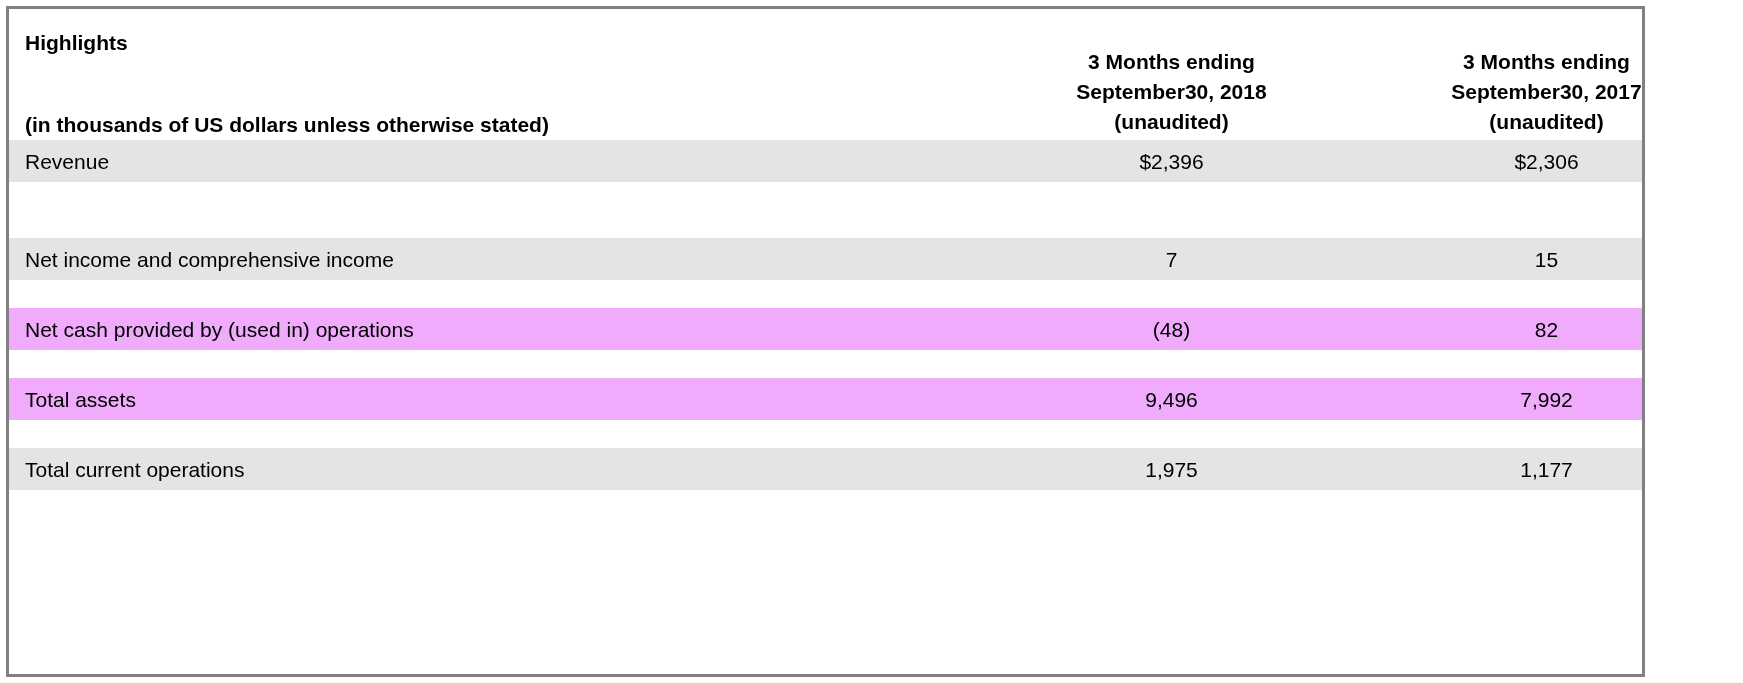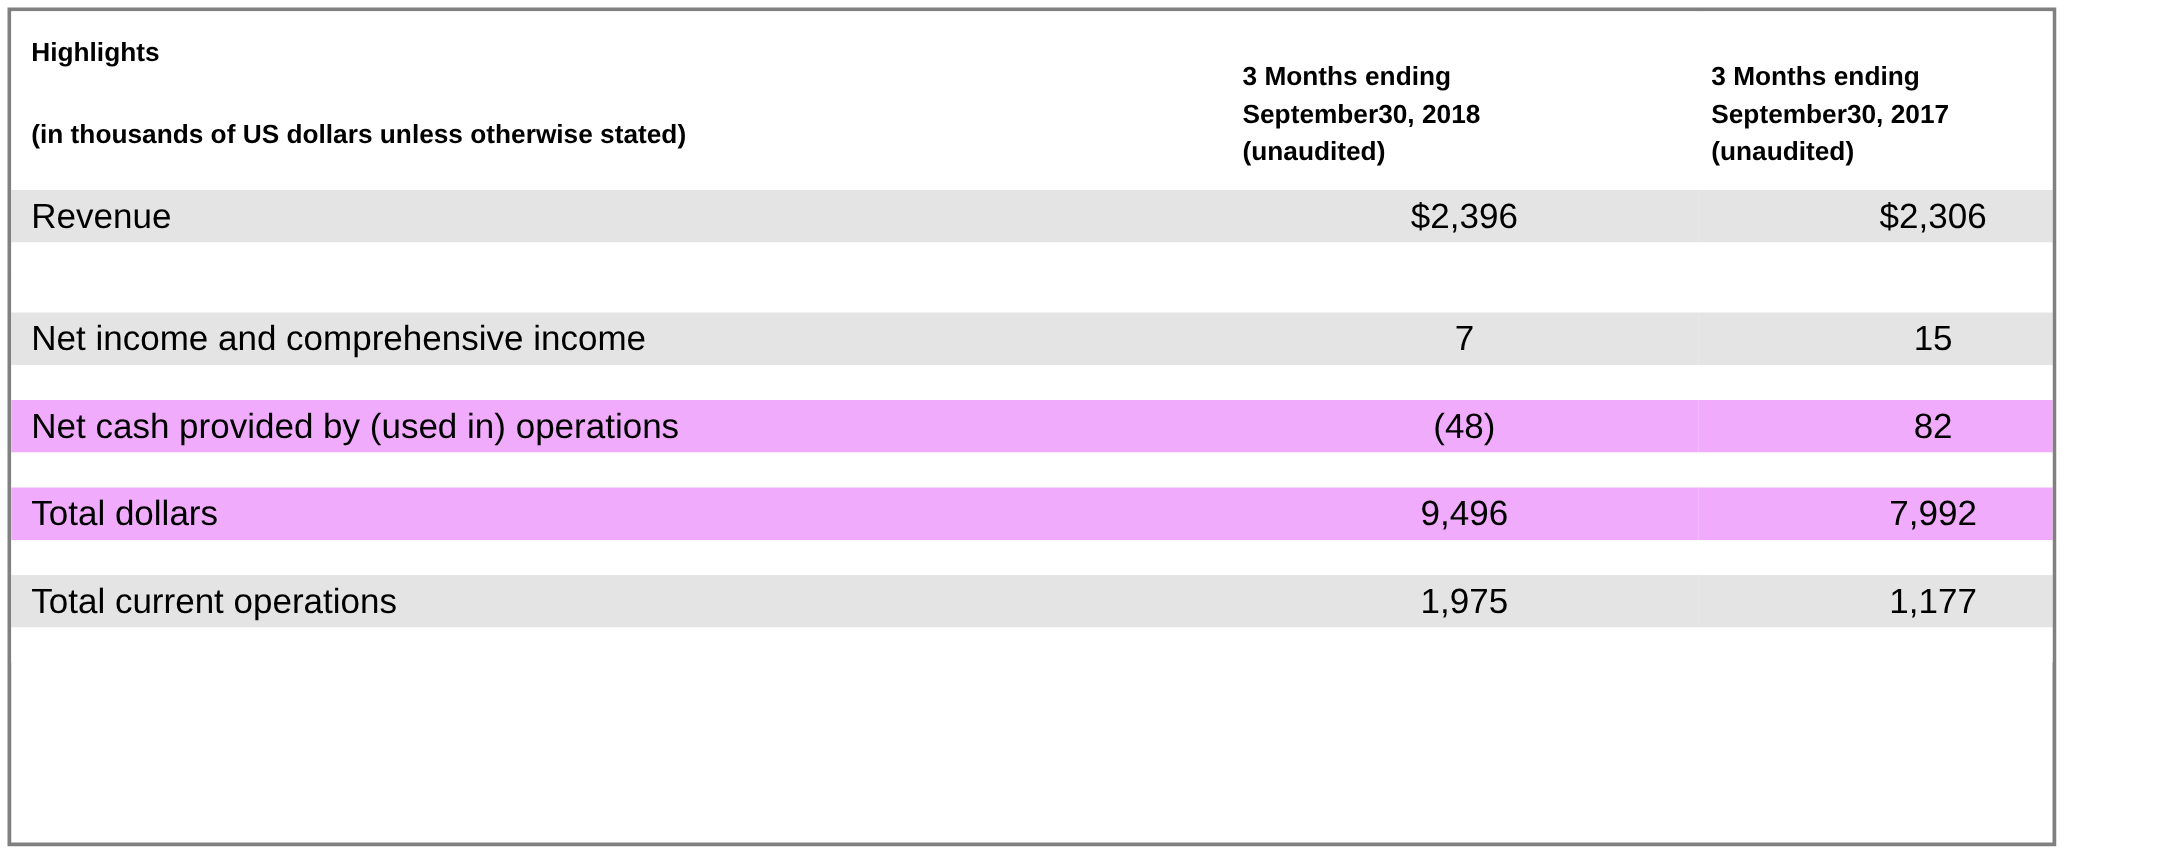--- a/index.html
+++ b/index.html
@@ -45,40 +45,40 @@
     font-weight: bold;
     padding: 0;
     background: #ffffff;
   }
   th.head-label {
     text-align: left;
     padding: 18px 0 0 16px;
     line-height: 1.48;
   }
   th.head-label .sub {
-    margin-top: 34px;
+    margin-top: 51px;
     display: block;
     max-width: 560px;
   }
   th.head-col {
-    text-align: left;
-    padding: 38px 10px 16px 10px;
+    text-align: center;
+    padding: 38px 10px 0 10px;
     line-height: 1.42;
   }
   th.head-col .l {
     display: block;
   }
 
   tbody td {
     padding: 0;
     line-height: 1;
   }
   tr.data td {
     height: 42px;
-    font-size: 28px;
+    font-size: 21px;
     font-weight: normal;
   }
   tr.spacer td {
     height: 28px;
   }
   td.label {
     text-align: left;
     padding-left: 16px;
     white-space: nowrap;
   }
@@ -153,21 +153,21 @@
           <td class="num">(48)</td>
           <td class="num">82</td>
         </tr>
         <tr class="spacer shade-white">
           <td></td>
           <td></td>
           <td></td>
         </tr>
 
         <tr class="data shade-light">
-          <td class="label">Total dollars</td>
+          <td class="label">Total assets</td>
           <td class="num">9,496</td>
           <td class="num">7,992</td>
         </tr>
         <tr class="spacer shade-white">
           <td></td>
           <td></td>
           <td></td>
         </tr>
 
         <tr class="data shade-dark">

